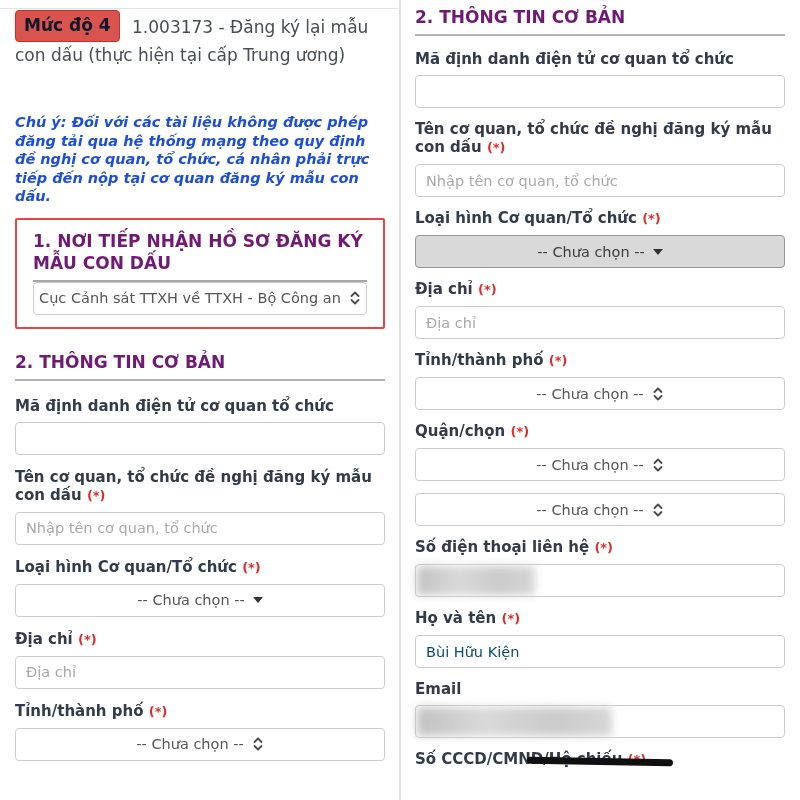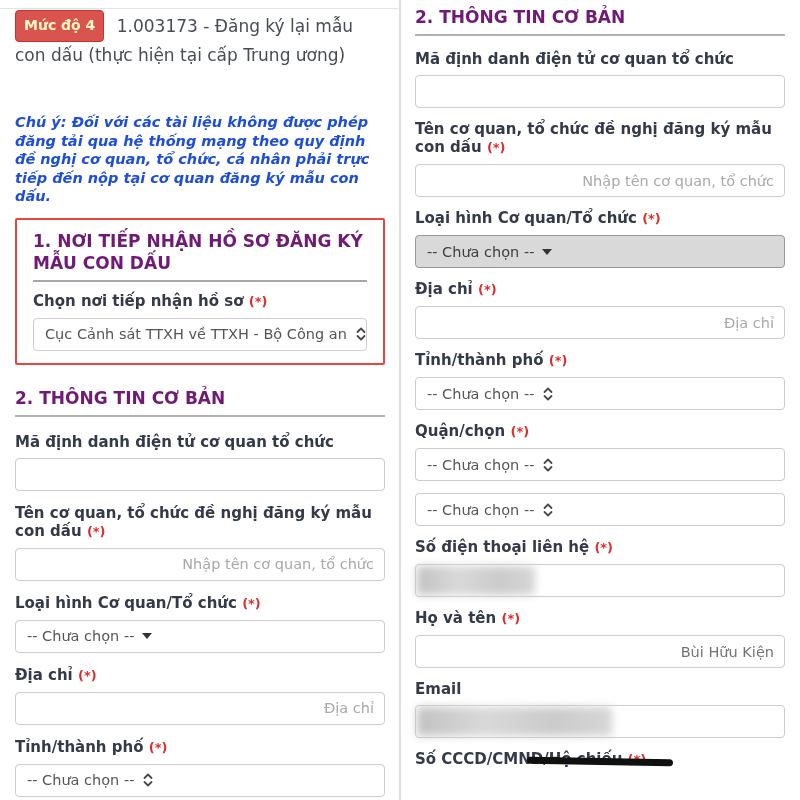--- a/index.html
+++ b/index.html
@@ -6,22 +6,22 @@
   html, body { width: 800px; height: 800px; overflow: hidden; background: #ffffff; }
   body { font-family: "DejaVu Sans", "Liberation Sans", sans-serif; }
 
   .page { position: relative; display: flex; width: 800px; height: 800px; }
   .col { width: 400px; padding: 0 15px; }
   .v-divider { position: absolute; left: 399px; top: 0; width: 2px; height: 800px; background: #dedede; }
   .top-hairline { position: absolute; left: 0; top: 8px; width: 398px; height: 1px; background: #e3e3e3; }
 
   
   .title-row { margin-top: 12px; font-size: 17px; line-height: 23px; color: #474c55; }
-  .badge { display: inline-block; background: #d9534f; border: 1px solid #c9302c; color: #fef9c3;
-           font-size: 14px; font-weight: bold; padding: 3px 8px 4px; border-radius: 4px;
+  .badge { display: inline-block; background: #d9534f; border: 1px solid #c9302c; color: #0f172a;
+           font-size: 17px; font-weight: bold; padding: 3px 8px 4px; border-radius: 4px;
            margin-right: 7px; position: relative; top: -2px; }
 
   .note { margin-top: 46px; color: #1d4ed8; font-weight: bold; font-style: italic;
           font-size: 14.5px; line-height: 18.5px; }
 
   
   .section-heading { font-size: 17px; line-height: 22px; font-weight: bold; color: #701a75; }
   .rule { border-bottom: 2px solid #b2b2b2; margin-top: 6px; }
 
   
@@ -32,25 +32,25 @@
   
   .sec2-left { margin-top: 22px; }
   .fields-start { margin-top: 16px; }
   .field { margin-bottom: 13px; }
   .col-right .field { margin-bottom: 12px; }
   .flabel { display: block; font-weight: bold; font-size: 15px; line-height: 18px;
             color: #333a49; margin-bottom: 7px; }
   .req { color: #e02b2b; font-weight: bold; font-size: 13px; }
 
   .tinput { display: block; width: 100%; height: 33px; border: 1px solid #cccccc; border-radius: 4px;
-            padding: 0 10px; font-size: 14.5px; color: #737373; background: #ffffff;
-            font-family: "DejaVu Sans", "Liberation Sans", sans-serif; outline: none; text-align: right; }
+            padding: 0 10px; font-size: 14.5px; color: #0c4a6e; background: #ffffff;
+            font-family: "DejaVu Sans", "Liberation Sans", sans-serif; outline: none; }
   .tinput::placeholder { color: #a8a8a8; opacity: 1; }
 
-  .select { display: flex; align-items: center; justify-content: flex-start; height: 33px;
+  .select { display: flex; align-items: center; justify-content: center; height: 33px;
             border: 1px solid #cccccc; border-radius: 4px; padding: 0 11px; background: #ffffff;
             font-size: 14.5px; color: #555555; white-space: nowrap; overflow: hidden; cursor: pointer; }
   .select.gray { background: #d9d9d9; border-color: #979797; color: #3d3d3d; }
   .caret-down { width: 0; height: 0; border-left: 5px solid transparent; border-right: 5px solid transparent;
                 border-top: 6px solid #333333; flex: 0 0 auto; margin-left: 8px; }
   .updown { flex: 0 0 auto; margin-left: 8px; display: inline-flex; }
   .label-row { position: relative; }
   .redact-bar-overlay { position: absolute; left: 112px; top: 8px; width: 146px; height: 7px;
                         background: #101010; border-radius: 3.5px; transform: rotate(1deg); }
 
@@ -73,24 +73,20 @@
     <div class="title-row">
       <span class="badge">Mức độ 4</span>
       <span>1.003173 - Đăng ký lại mẫu con dấu (thực hiện tại cấp Trung ương)</span>
     </div>
 
     <p class="note">Chú ý: Đối với các tài liệu không được phép đăng tải qua hệ thống mạng theo quy định đề nghị cơ quan, tổ chức, cá nhân phải trực tiếp đến nộp tại cơ quan đăng ký mẫu con dấu.</p>
 
     <div class="red-box">
       <h2 class="section-heading">1. NƠI TIẾP NHẬN HỒ SƠ ĐĂNG KÝ MẪU CON DẤU</h2>
       <div class="rule"></div>
-      <label class="flabel">
-        <span>Chọn nơi tiếp nhận hồ sơ</span>
-        <span class="req">(*)</span>
-      </label>
       <div class="select">
         <span>Cục Cảnh sát TTXH về TTXH - Bộ Công an</span>
         <span class="updown">
           <svg width="12" height="16" viewBox="0 0 12 16">
               <path d="M2.5 6 L6 2.5 L9.5 6" stroke="#4a4a4a" stroke-width="1.8" fill="none" stroke-linecap="round" stroke-linejoin="round"></path>
               <path d="M2.5 10 L6 13.5 L9.5 10" stroke="#4a4a4a" stroke-width="1.8" fill="none" stroke-linecap="round" stroke-linejoin="round"></path>
             </svg>
         </span>
       </div>
     </div>

